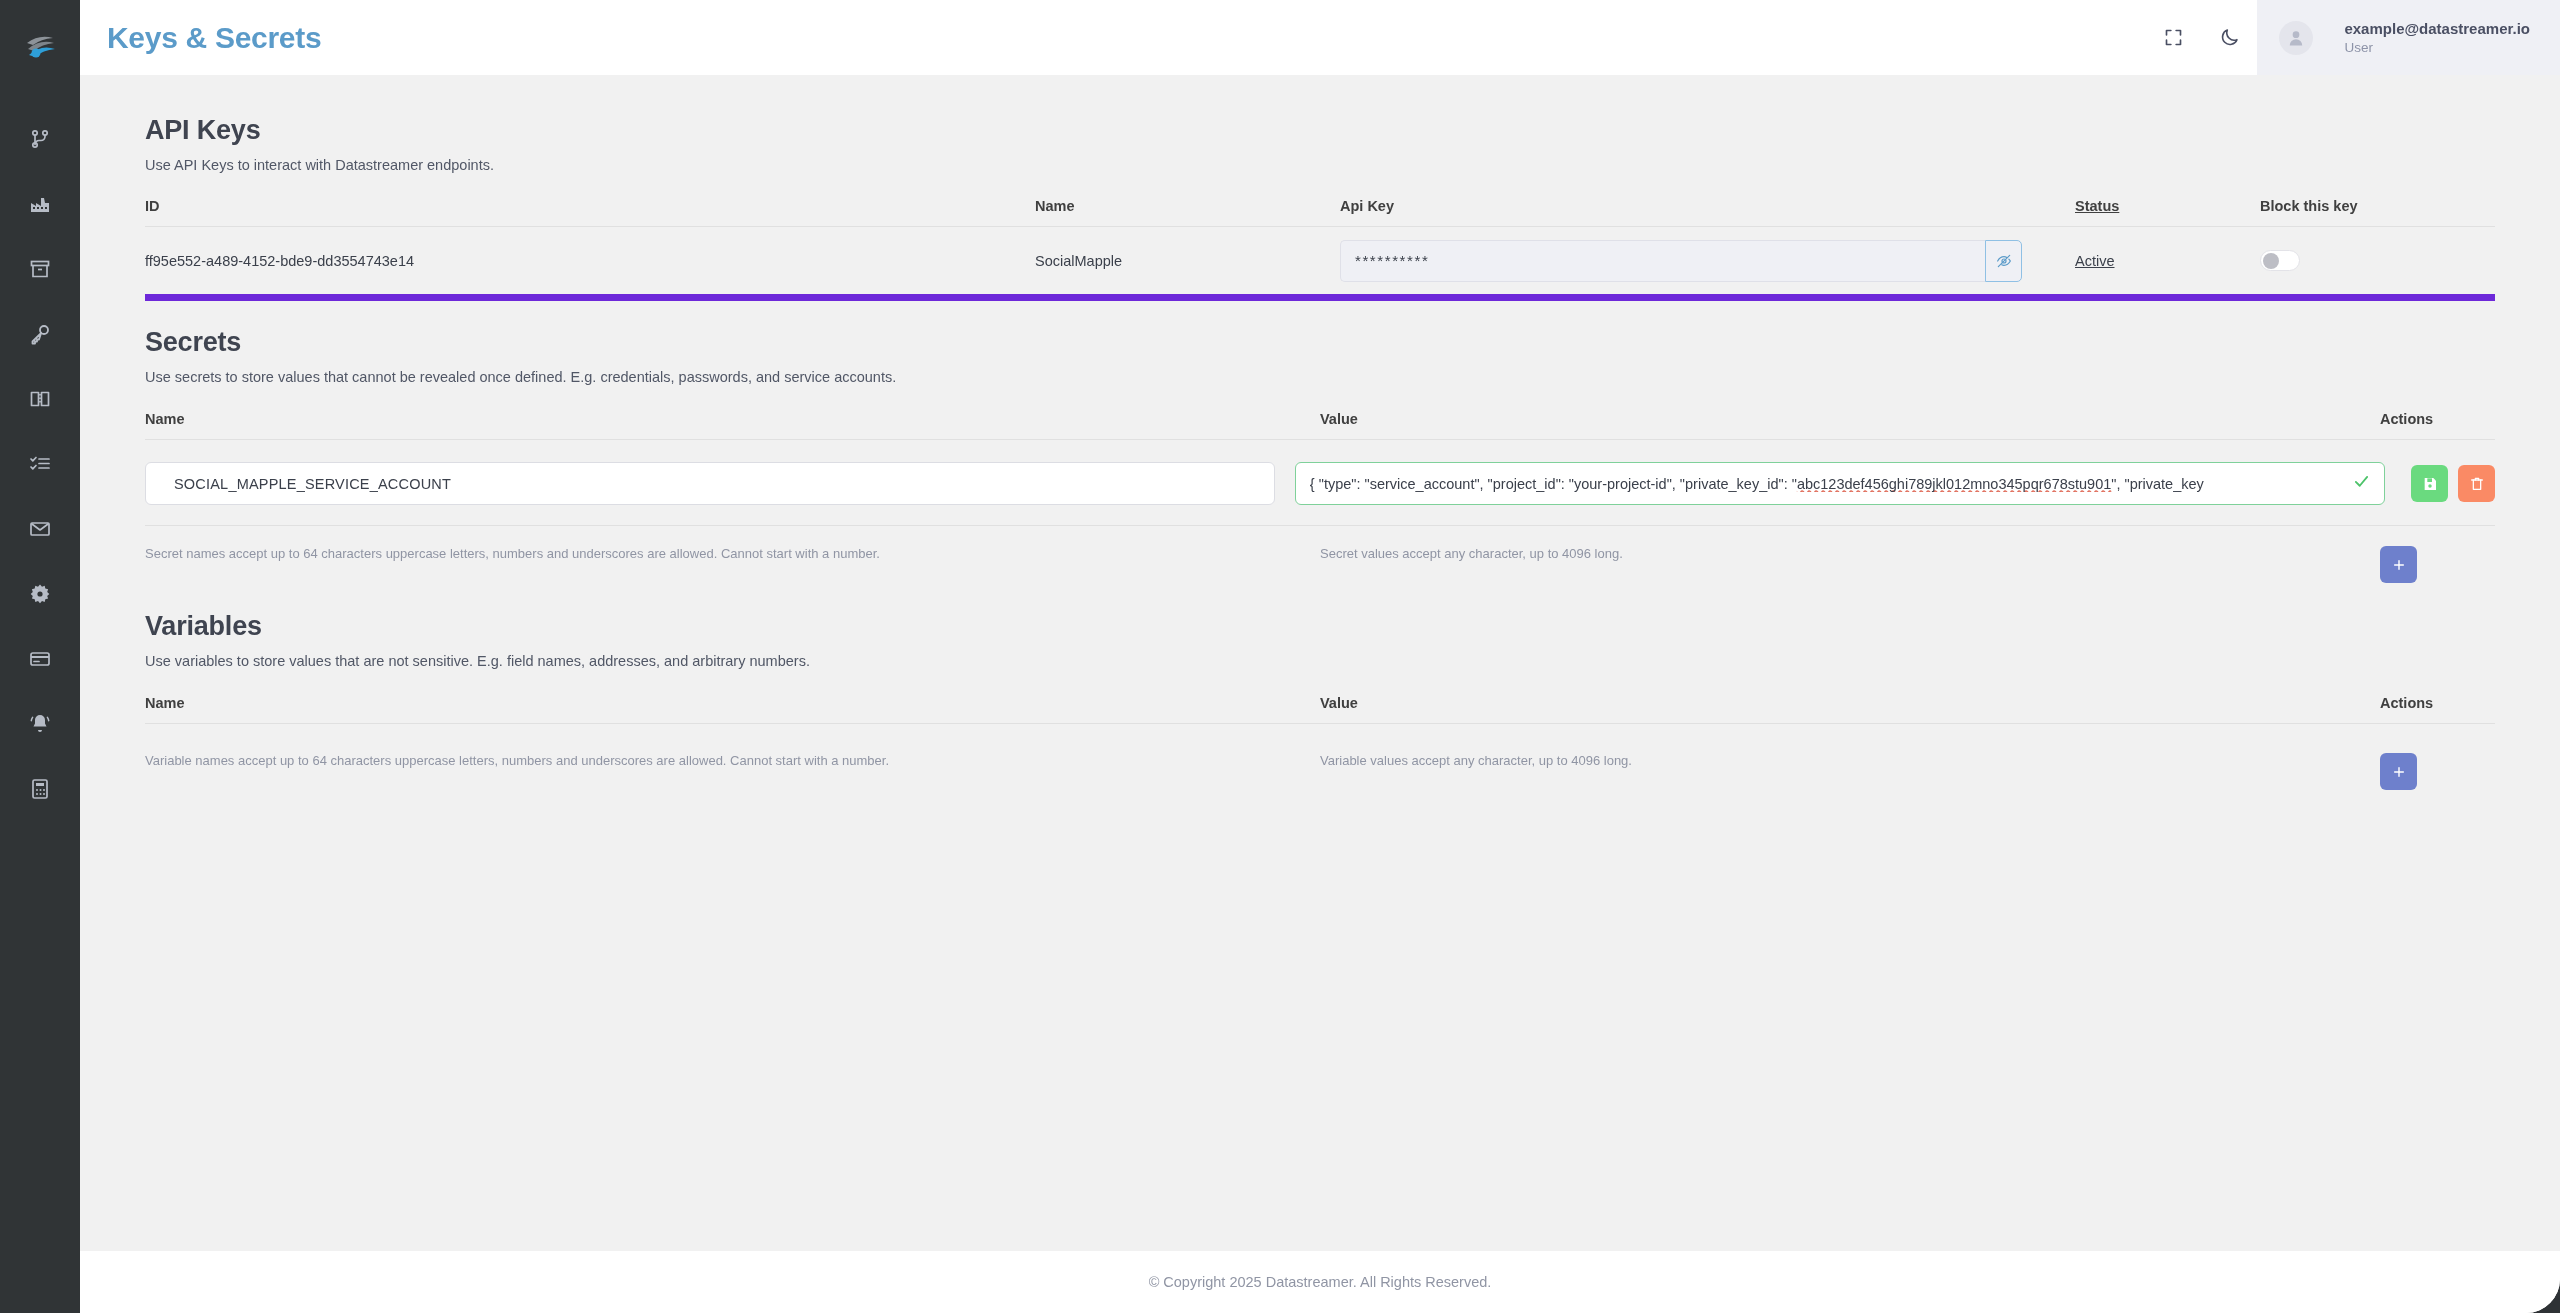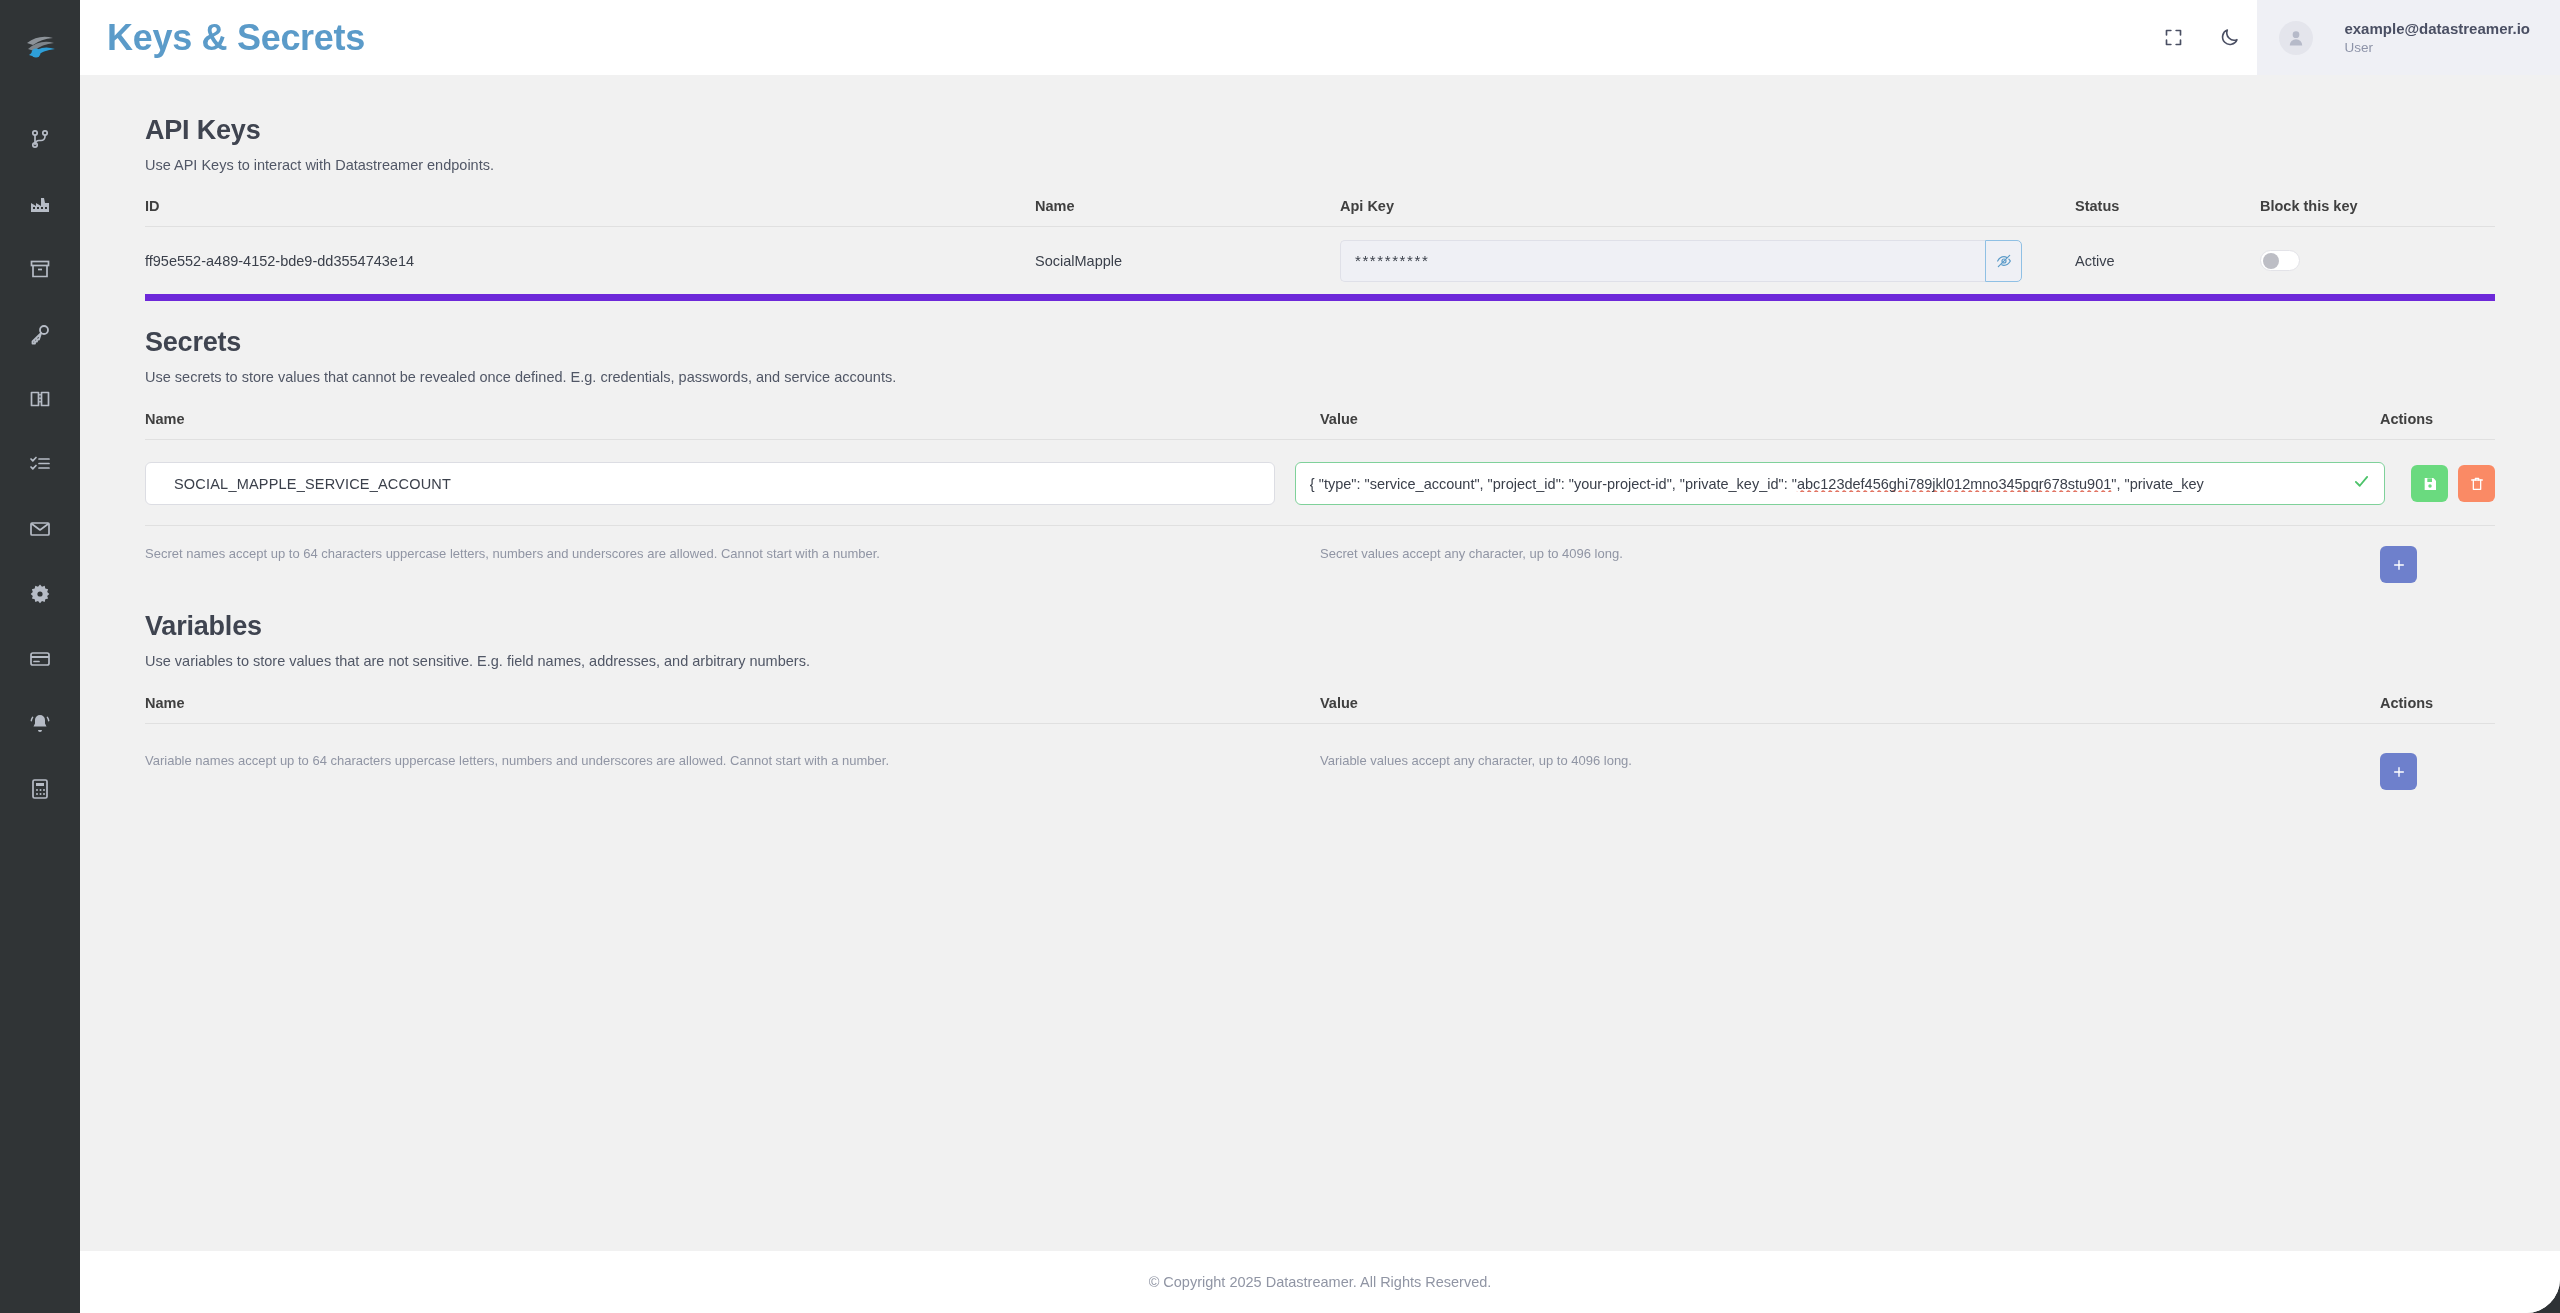--- a/index.html
+++ b/index.html
@@ -42,21 +42,21 @@
 
   
   .topbar {
     height: 75px; min-height: 75px;
     background: #ffffff;
     display: flex; align-items: center;
     position: relative;
     z-index: 4;
   }
   .page-title {
-    font-size: 36px; font-weight: bold;
+    font-size: 30px; font-weight: bold;
     color: #5b9bc9;
     letter-spacing: -0.3px;
     margin-left: 27px;
   }
   .topbar-right { margin-left: auto; display: flex; align-items: center; height: 75px; }
   .icon-btn {
     width: 56px; height: 75px;
     display: flex; align-items: center; justify-content: center;
     cursor: pointer;
   }
@@ -101,21 +101,21 @@
     display: flex; align-items: flex-end;
     padding-bottom: 12px;
     border-bottom: 1px solid #e0e0e0;
   }
   .th { font-size: 14.5px; font-weight: bold; color: #404040; }
 
   
   .c-id    { width: 890px; }
   .c-name  { width: 305px; }
   .c-key   { width: 735px; }
-  .c-stat  { width: 185px; }
+  .c-stat  { width: 185px; text-decoration: underline; }
   .c-block { flex: 1; }
 
   .trow {
     display: flex; align-items: center;
     min-height: 74px;
     border-bottom: 7px solid #6d28d9;
   }
   .cell-text { font-size: 14.5px; color: #3b404b; }
 
   .key-input-wrap { display: flex; width: 682px; }

